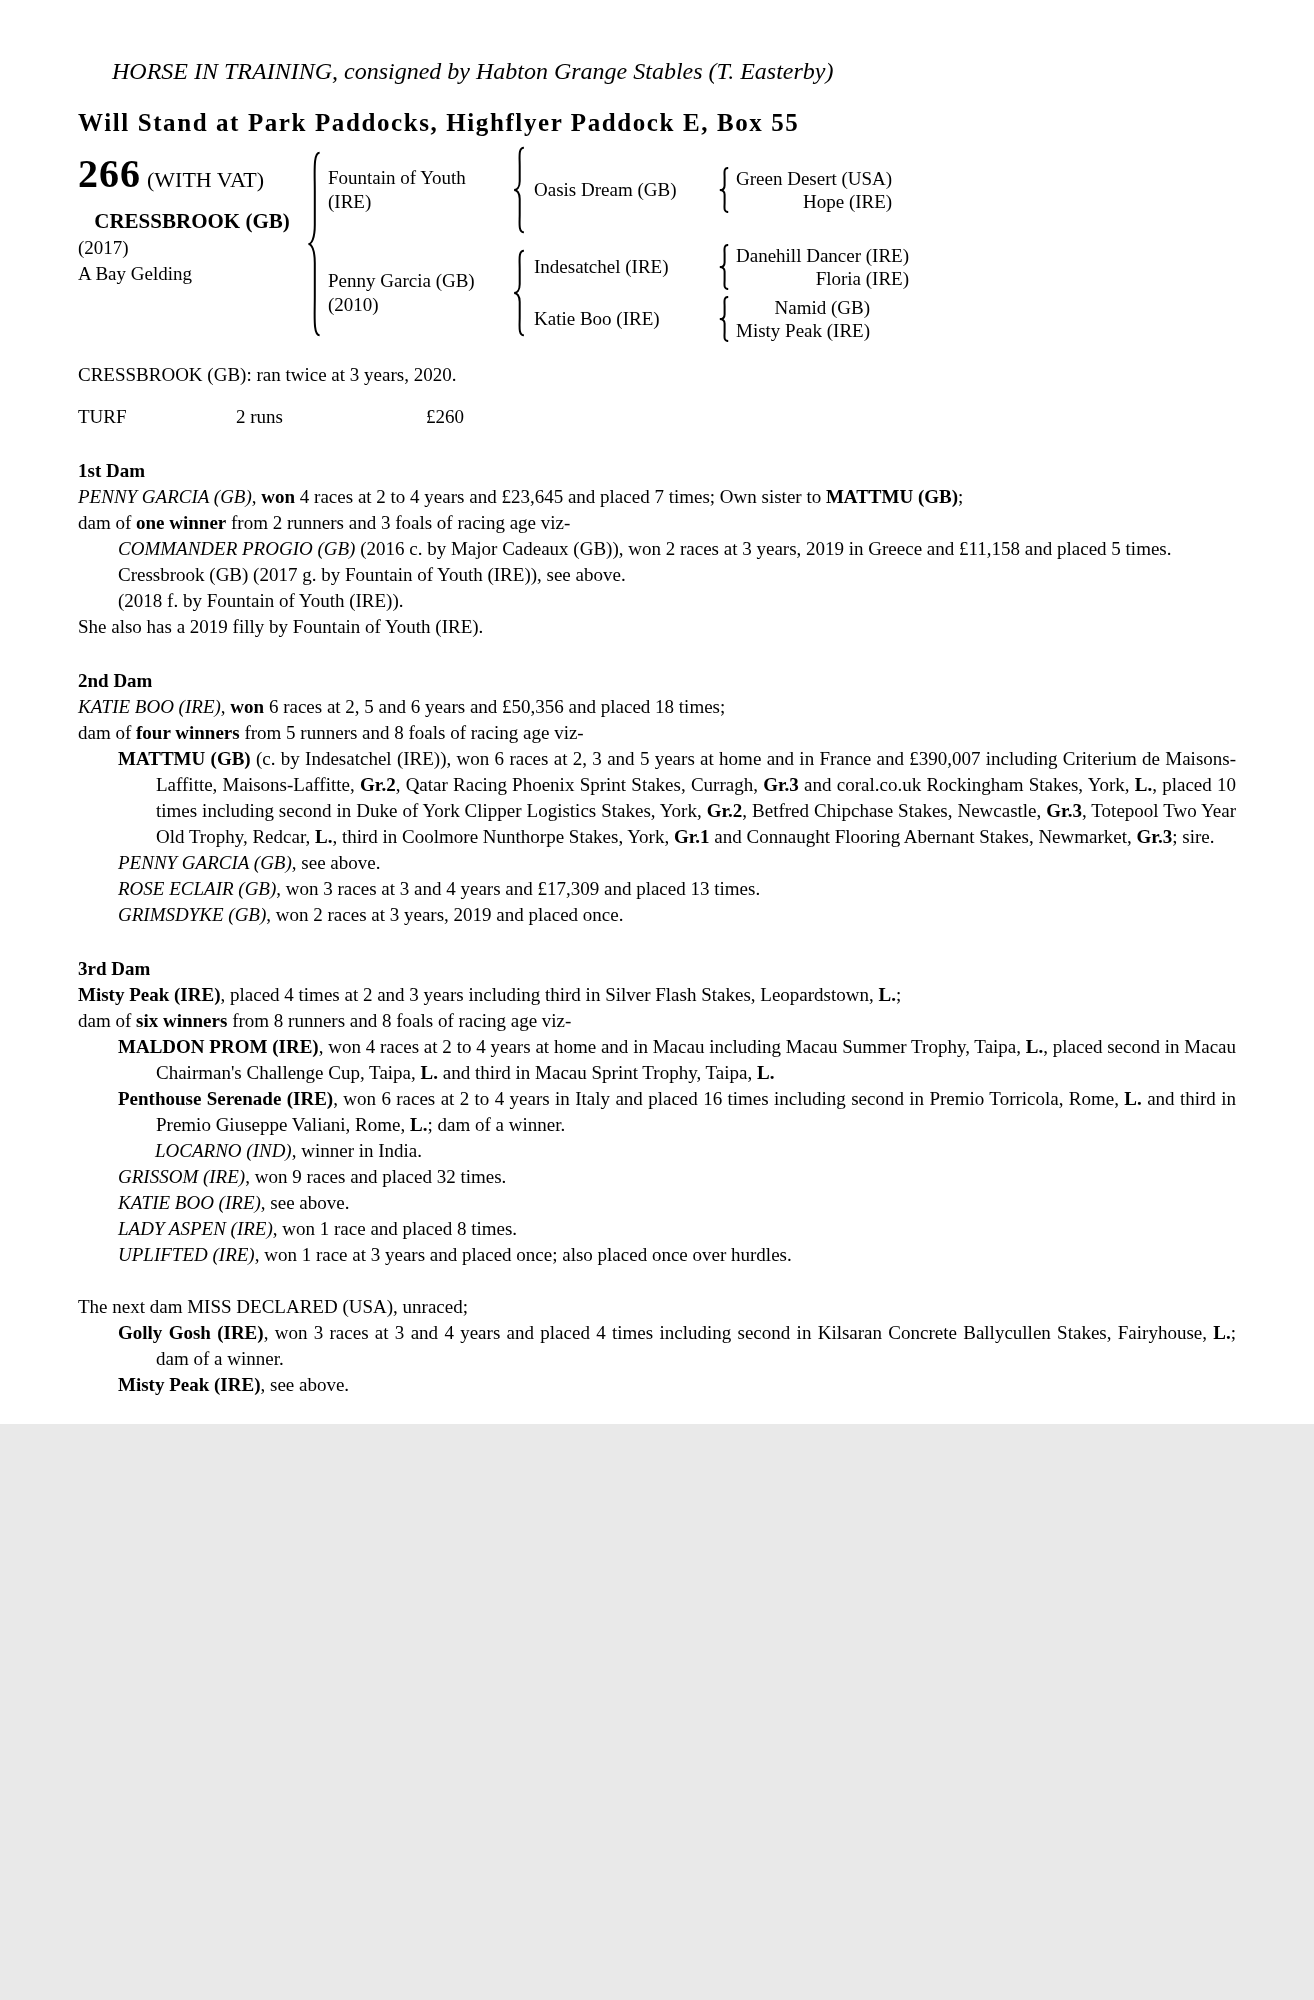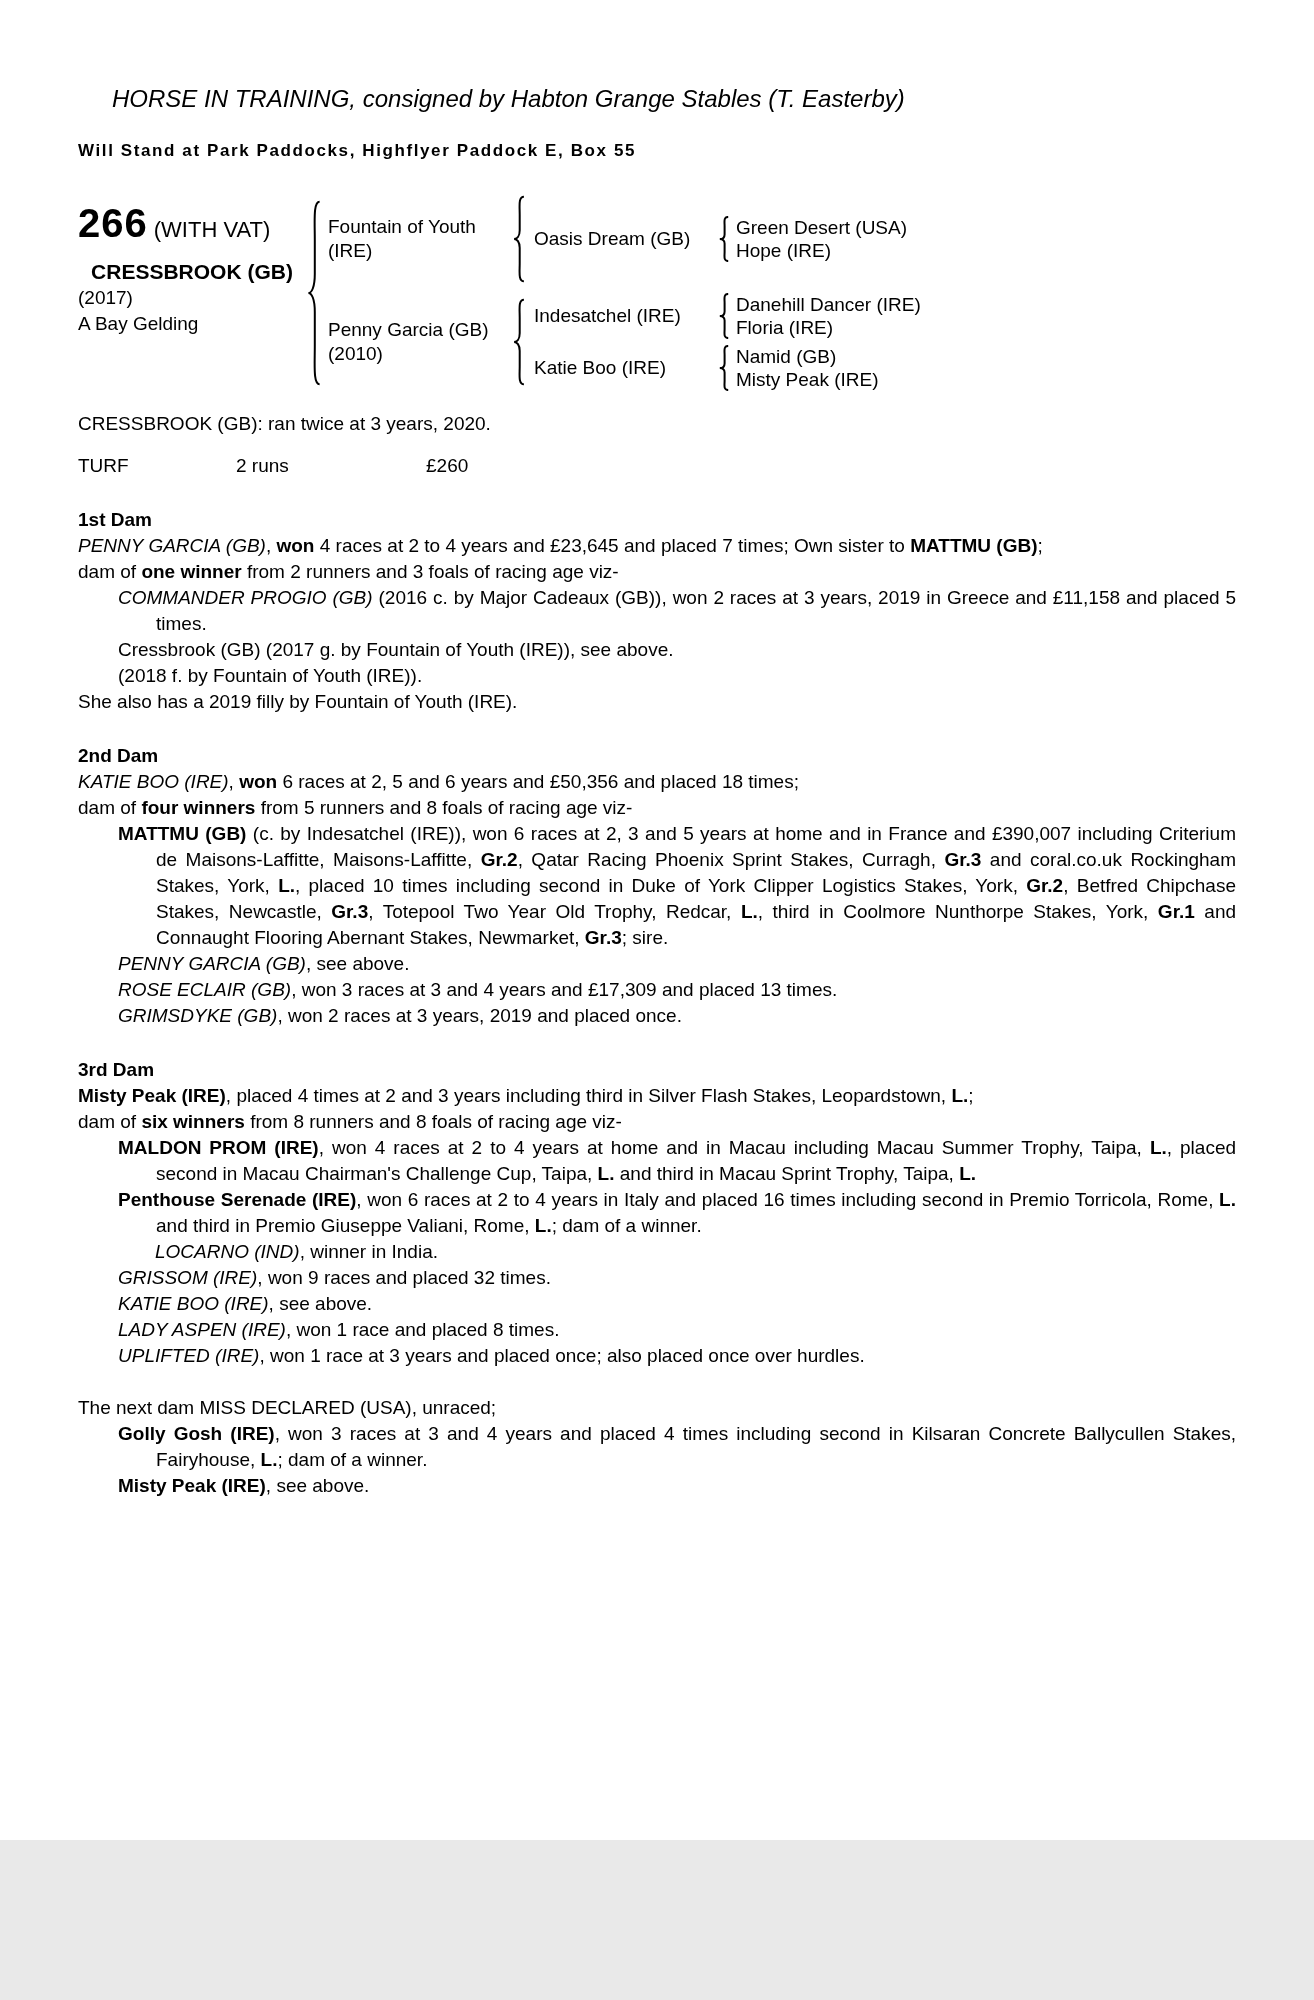--- a/index.html
+++ b/index.html
@@ -1,24 +1,24 @@
 <!DOCTYPE html>
 <html><head>
 <meta charset="utf-8">
 <style>
   html,body{margin:0;padding:0;background:#e9e9e9;}
   .page{
-    width:1314px;height:1840px;background:#ffffff;color:#000;
-    font-family:Liberation Sans, sans-serif;
+    width:1314px;height:1424px;background:#ffffff;color:#000;
+    font-family:Liberation Serif, serif;
     font-size:19px;line-height:26px;
-    box-sizing:border-box;padding:84px 78px 0 78px;
+    box-sizing:border-box;padding:56px 78px 0 78px;
     margin:0 auto;position:relative;
   }
   .consignor{font-size:24px;line-height:30px;font-style:italic;margin:0 0 24px 34px;}
-  .standline{font-size:17px;font-weight:bold;letter-spacing:1.6px;margin:0 0 31px 0;}
+  .standline{font-size:25px;font-weight:bold;letter-spacing:1.6px;margin:0 0 10px 0;}
 
   
   .pedigree{display:flex;margin-bottom:18px;}
   .lot-col{width:228px;padding-top:8px;flex:0 0 auto;}
   .lot-line{white-space:nowrap;}
   .lot-num{font-size:40px;font-weight:bold;letter-spacing:1px;line-height:40px;}
   .lot-vat{font-size:22px;margin-left:6px;}
   .horse-name{font-size:21px;font-weight:bold;margin-top:14px;line-height:27px;text-align:center;}
   .horse-year{line-height:26px;}
   .horse-desc{line-height:26px;}
@@ -26,21 +26,21 @@
   .brace{display:block;flex:0 0 auto;}
   .brace-big{width:16px;height:190px;}
   .brace-mid{width:14px;height:88px;}
   .brace-small{width:12px;height:46px;}
   .halves{display:flex;flex-direction:column;gap:10px;}
   .half{display:flex;align-items:center;}
   .parent{width:184px;padding-left:6px;line-height:24px;}
   .gps{display:flex;flex-direction:column;gap:6px;}
   .gp-unit{display:flex;align-items:center;}
   .gp-name{width:184px;padding-left:8px;line-height:22px;}
-  .greats{padding-left:6px;line-height:23px;}
+  .greats{padding-left:6px;line-height:23px;text-align:right;}
 
   
   .ran-line{margin-top:20px;}
   .turf-row{margin-top:16px;display:flex;}
   .turf-surface{width:158px;flex:0 0 auto;}
   .turf-runs{width:190px;flex:0 0 auto;}
 
   
   .h{font-weight:bold;margin-top:28px;}
   .p0{text-align:justify;}

